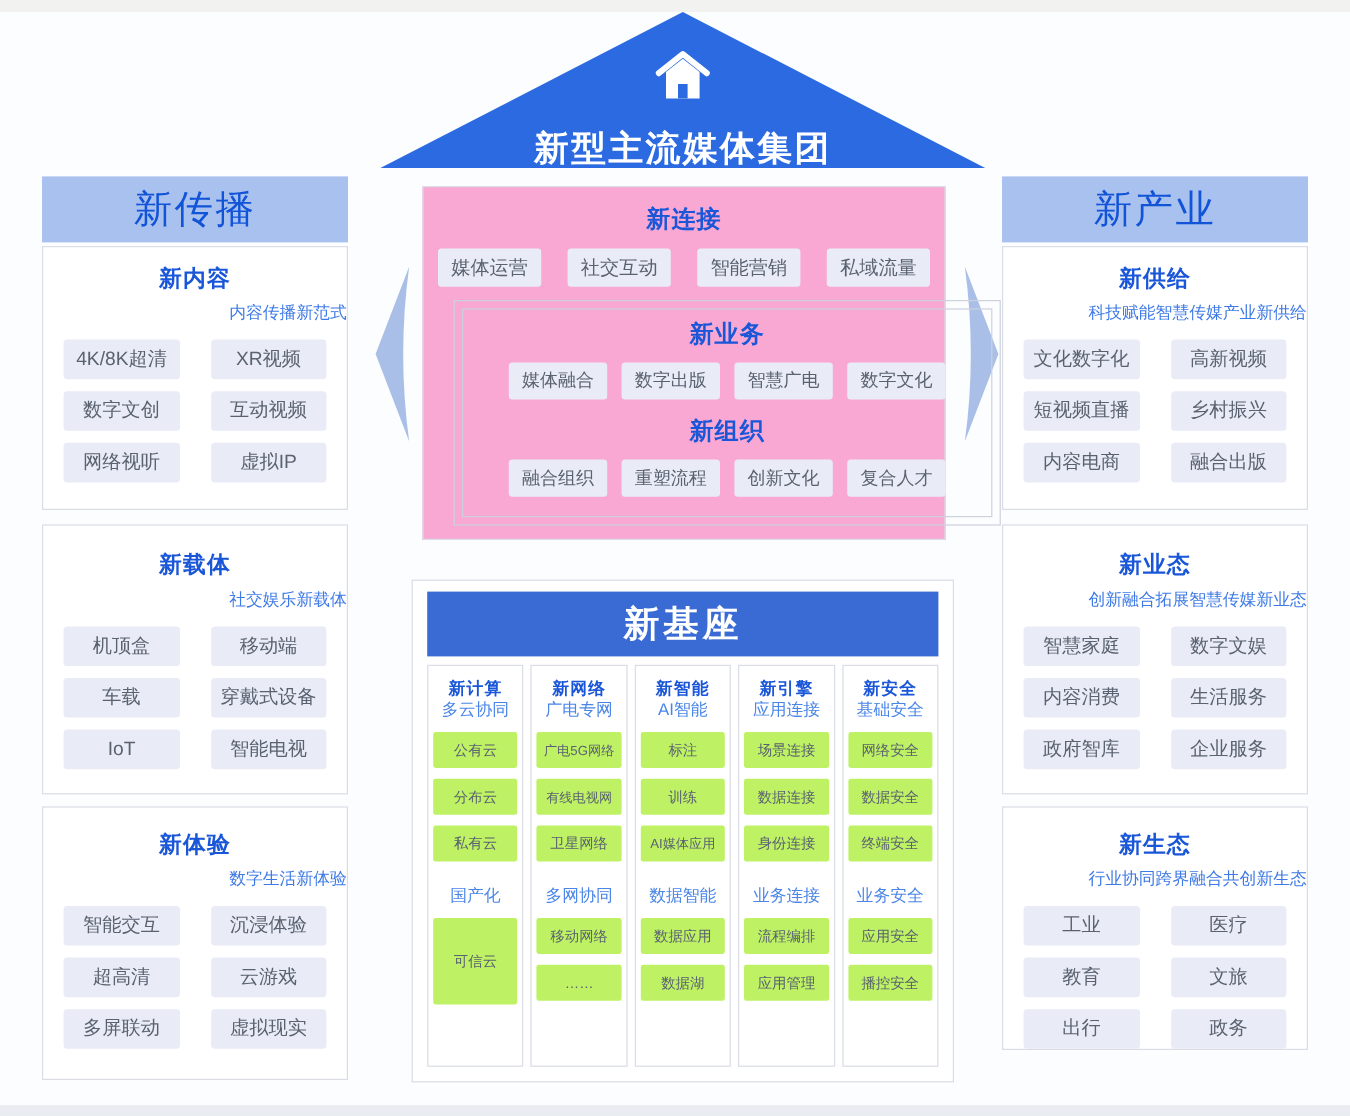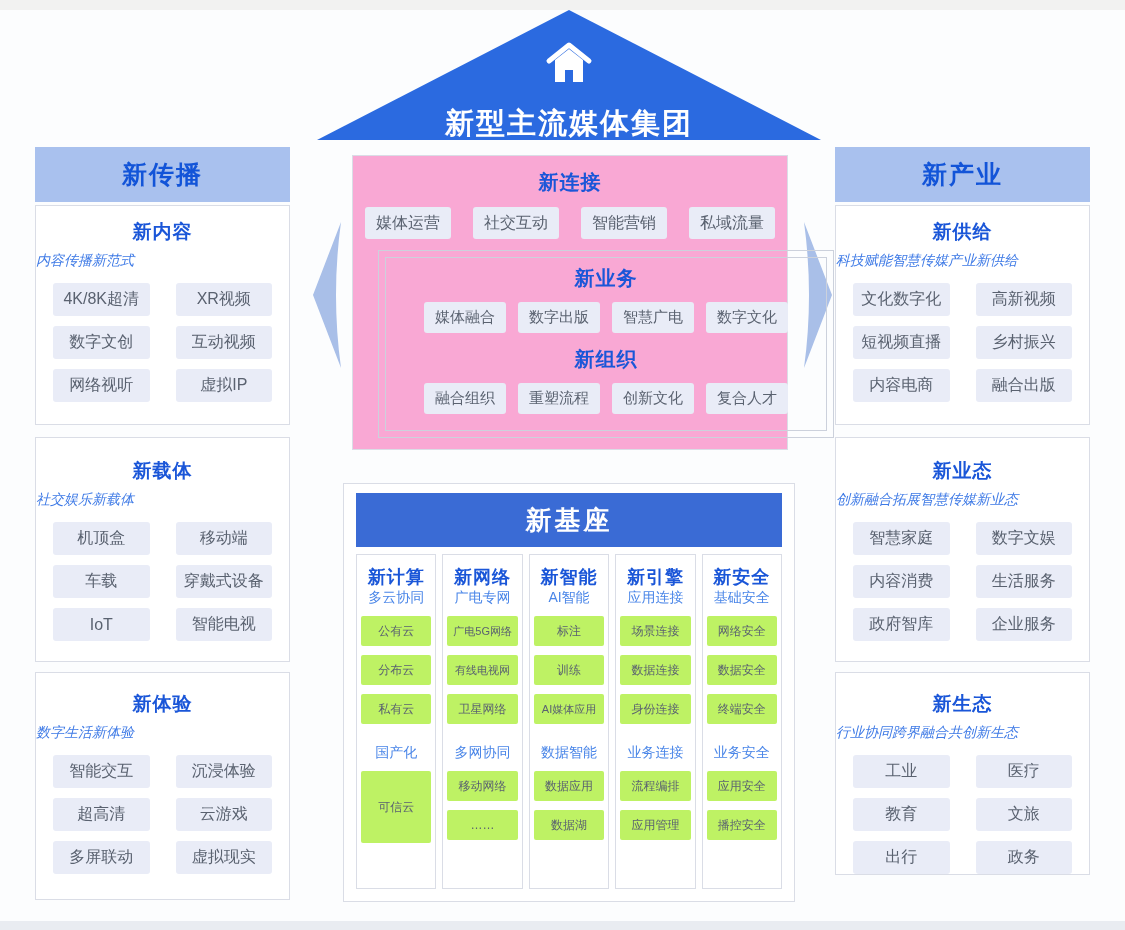--- a/index.html
+++ b/index.html
@@ -17,30 +17,30 @@
   .roof-icon{position:absolute;left:50%;top:32px;transform:translateX(-50%);}
   .roof-title{
     position:absolute;left:0;top:96px;width:100%;text-align:center;
     color:#ffffff;font-size:29px;font-weight:bold;letter-spacing:2px;
   }
 
   
   .band{
     position:absolute;width:255px;height:55px;line-height:55px;
     background:#a9c1ee;color:#1254d8;text-align:center;
-    font-size:25px;font-weight:bold;letter-spacing:2px;
+    font-size:32px;font-weight:normal;letter-spacing:2px;
   }
 
   
   .card{
     position:absolute;width:255px;background:#ffffff;
     border:1px solid #dadde6;box-sizing:border-box;
   }
   .card-title{font-size:19px;font-weight:bold;color:#1a56d8;text-align:center;letter-spacing:1px;}
-  .card-sub{font-size:14px;color:#3e7ae6;text-align:left;margin-top:7px;font-style:italic;}
+  .card-sub{font-size:14px;color:#3e7ae6;text-align:right;margin-top:7px;}
   .chips-grid{
     display:grid;grid-template-columns:1fr 1fr;gap:10px 26px;
     padding:0 17px;margin-top:13px;
   }
   .chip{
     background:#e9ecf7;color:#5a6270;border-radius:3px;
     display:flex;align-items:center;justify-content:center;
   }
   .chips-grid .chip{height:33px;font-size:16px;}
 
@@ -70,32 +70,32 @@
   .arrow-left{left:311px;}
   .arrow-right{left:804px;}
 
   
   .foundation{
     position:absolute;left:343px;top:483px;width:452px;height:419px;
     background:#ffffff;border:1px solid #dadde6;box-sizing:border-box;
   }
   .foundation-header{
     position:absolute;left:12px;top:9px;right:12px;height:54px;
-    background:#3a6bd5;color:#ffffff;font-size:26px;font-weight:bold;
+    background:#3a6bd5;color:#ffffff;font-size:30px;font-weight:bold;
     letter-spacing:3px;display:flex;align-items:center;justify-content:center;
   }
   .fcols{
     position:absolute;left:12px;top:70px;right:12px;bottom:12px;
     display:flex;gap:6px;
   }
   .fcol{
     flex:1;border:1px solid #dadde6;box-sizing:border-box;background:#fff;
     display:flex;flex-direction:column;align-items:center;padding:10px 4px 0 4px;
   }
-  .fcol-title{font-size:18px;font-weight:bold;color:#1a56d8;letter-spacing:1px;}
+  .fcol-title{font-size:14px;font-weight:bold;color:#1a56d8;letter-spacing:1px;}
   .fsec{font-size:14px;color:#4a86e8;}
   .fsec.second{margin-top:20px;}
   .fchip{
     width:100%;height:30px;margin-top:9px;box-sizing:border-box;
     background:#bef264;color:#5a6270;border-radius:2px;font-size:12px;
     display:flex;align-items:center;justify-content:center;
   }
   .fchip.small{font-size:11px;}
   .fchip.tall{height:72px;}
 </style>

